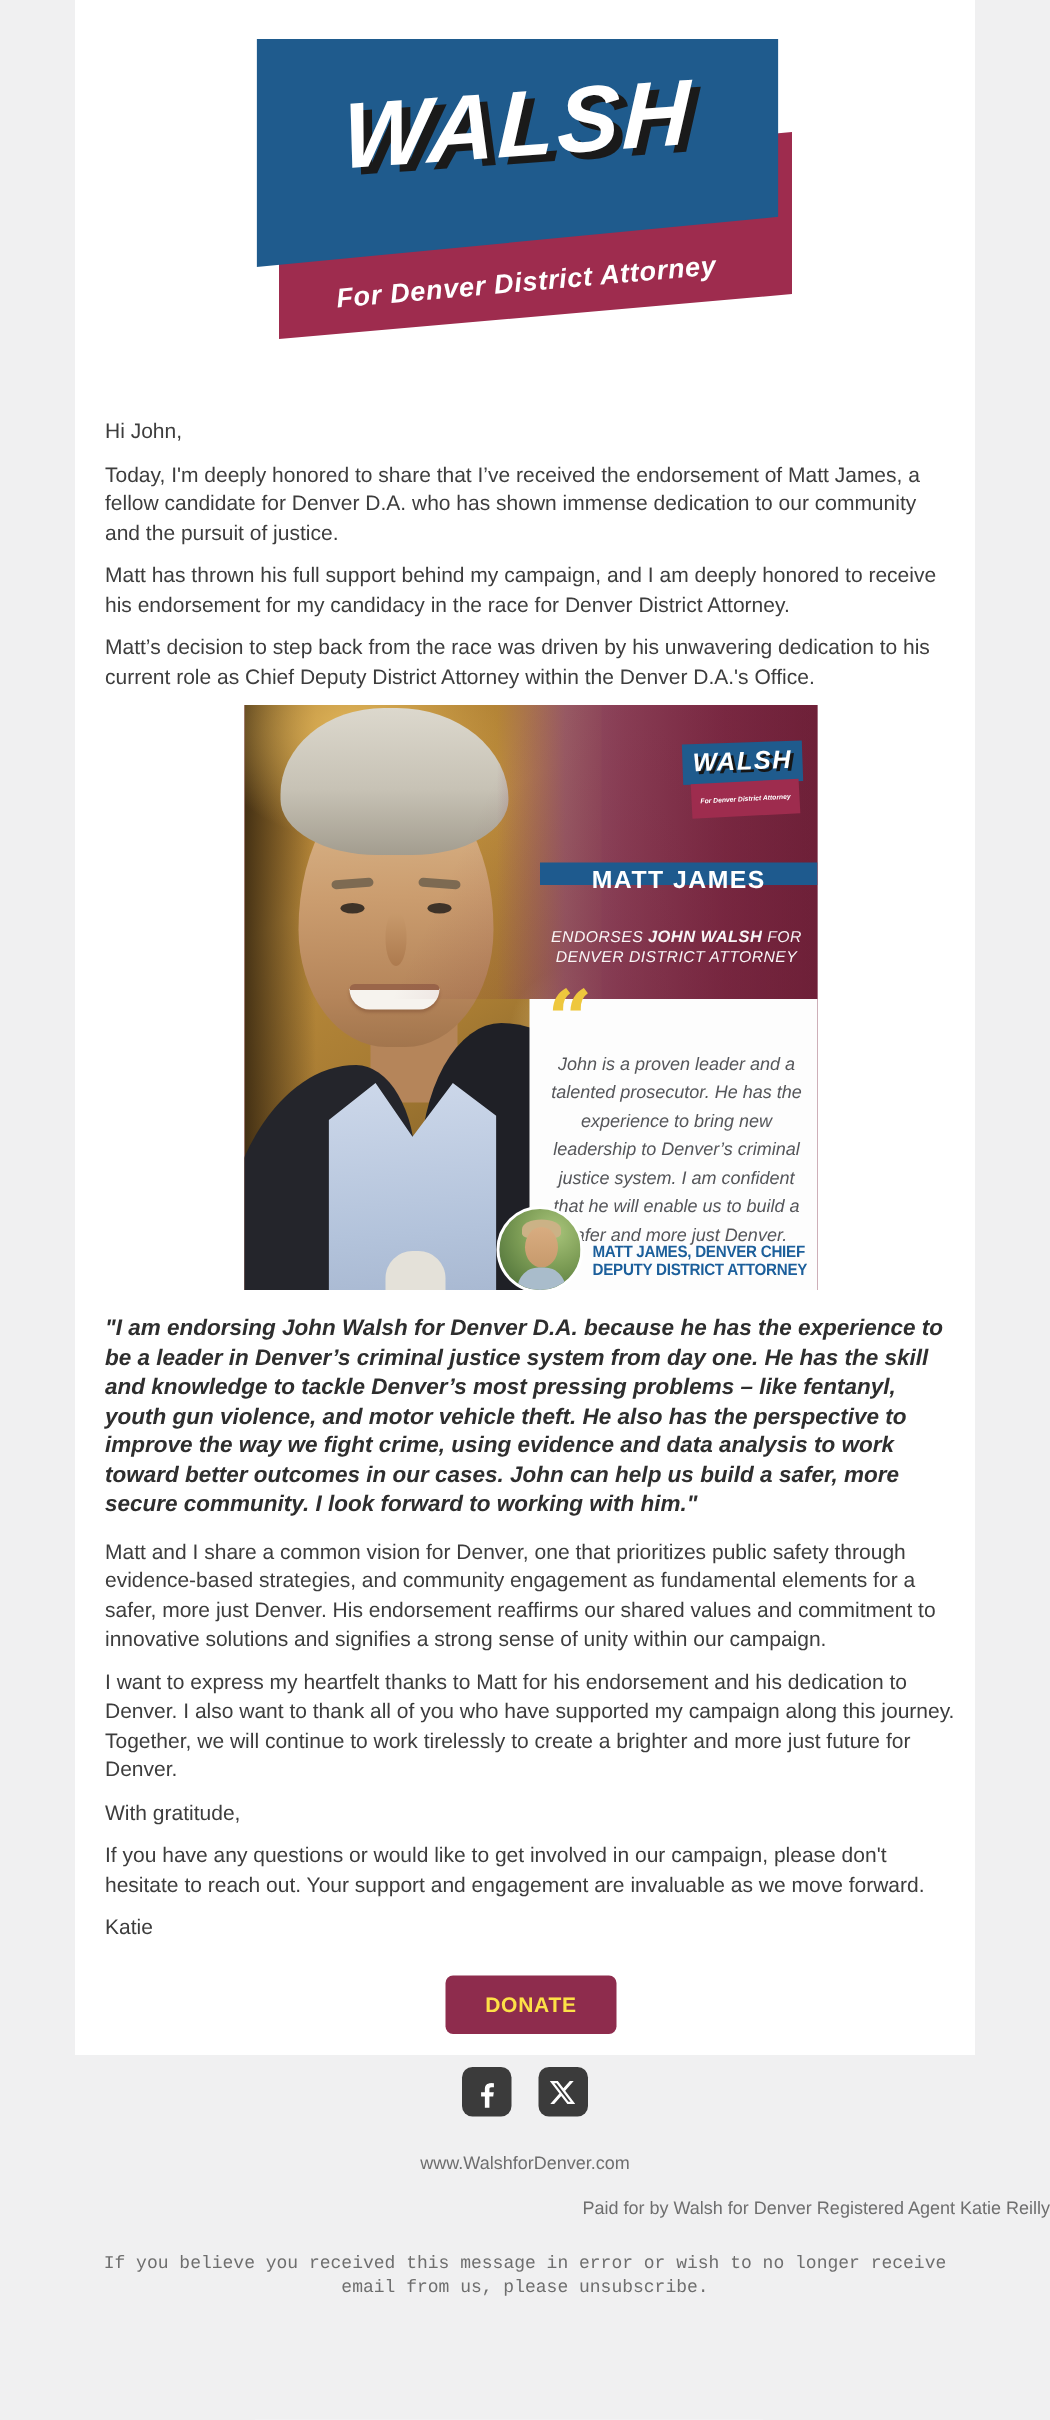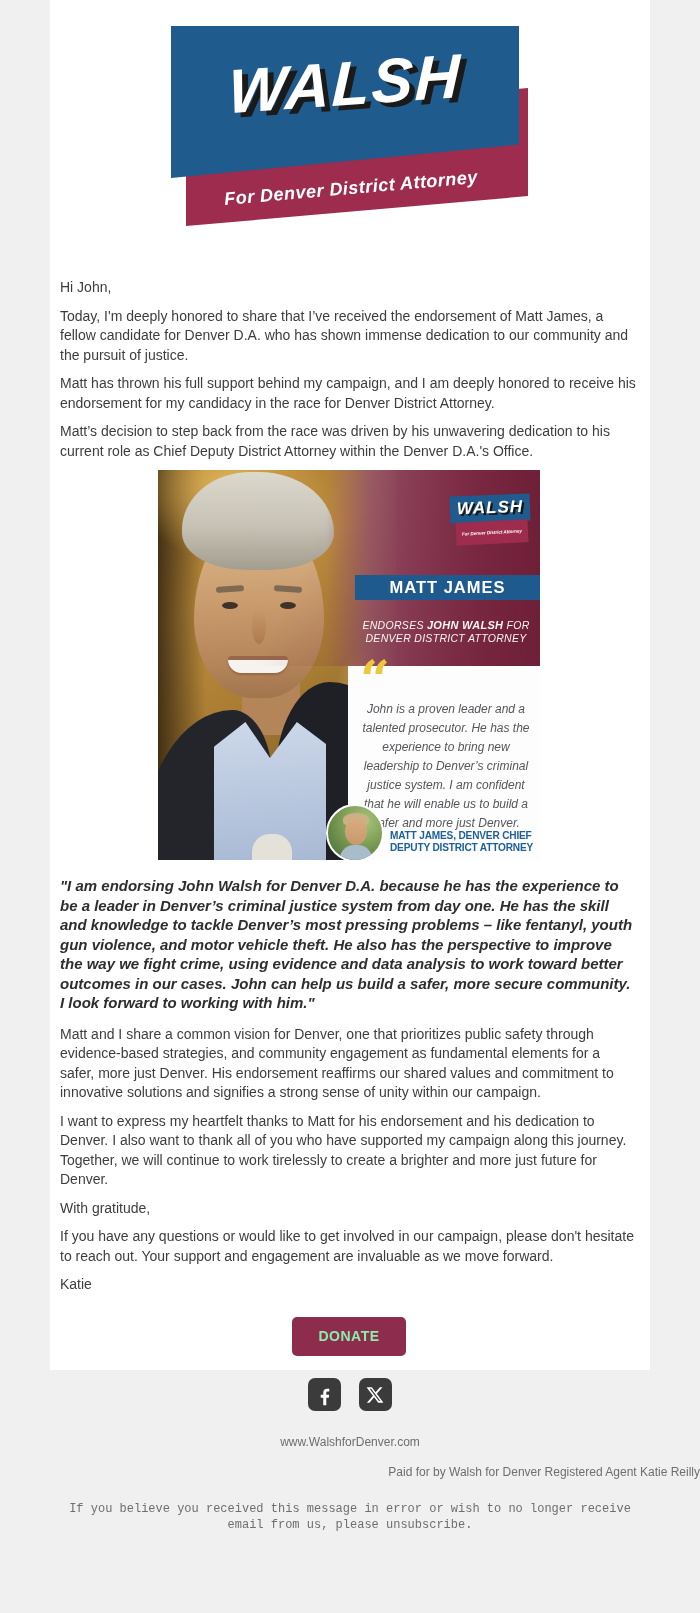--- a/index.html
+++ b/index.html
@@ -15,21 +15,21 @@
   .logo-blue { position:absolute; left:1px; top:0; width:348px; height:152px; background:#1f5b8d;
                clip-path:polygon(0 0,100% 0,100% 78%,0 100%); }
   .logo-word { position:absolute; left:0; top:22px; width:350px; text-align:center;
                font-size:62px; font-weight:bold; font-style:italic; color:#ffffff; letter-spacing:2px;
                transform:rotate(-4deg) skewX(-6deg); text-shadow:6px 5px 0 #1a1a1a; }
   .logo-tag { position:absolute; left:26px; top:152px; width:310px; text-align:center;
               font-size:18px; font-weight:bold; font-style:italic; color:#ffffff;
               transform:rotate(-5deg); letter-spacing:.5px; }
 
   
-  .content { padding:56px 12px 0 10px; font-size:14px; line-height:19.5px; color:#3d3d3d; }
+  .content { padding:56px 12px 0 10px; font-size:14px; line-height:19.5px; color:#3d3d3d;margin-left:10px; }
   .content p { margin:0 0 9px 0; }
   .content p.quote-para { font-weight:bold; font-style:italic; font-size:15px; color:#2e2e2e;
                           margin:16px 0 12px 0; }
 
   
   .graphic { position:relative; width:382px; height:390px; margin:6px auto 0 auto; overflow:hidden; background:#7c2a44; }
   .gp { position:absolute; left:0; top:0; width:238px; height:390px;
         background:
           radial-gradient(95px 75px at 82% 87%, rgba(240,230,180,.95), rgba(240,230,180,0) 70%),
           radial-gradient(70px 60px at 95% 55%, rgba(226,193,122,.8), rgba(226,193,122,0) 70%),
@@ -63,21 +63,21 @@
              border-radius:18px 18px 0 0; }
   .gm { position:absolute; left:0; top:0; right:0; height:196px;
         background:
           linear-gradient(115deg, rgba(110,32,56,0) 40%, rgba(110,32,56,.5) 100%),
           linear-gradient(to right, rgba(158,94,110,0) 44%, rgba(150,87,106,.9) 56%, #8c4158 66%, #7c2a44 84%, #6e2038 100%); }
   .badge { position:absolute; right:10px; top:25px; width:80px; text-align:center; }
   .badge-blue { background:#1f5b8d; padding:3px 4px 4px 4px; color:#fff; font-weight:bold; font-style:italic;
                 font-size:17px; letter-spacing:1px; transform:rotate(-2deg); text-shadow:2px 2px 0 #161616; }
   .badge-strip { background:#9e2c4e; margin:-1px 2px 0 6px; padding:1.5px 0; color:#fff; font-weight:bold;
                  font-style:italic; font-size:4.5px; transform:rotate(-3deg); white-space:nowrap; }
-  .name-bar { position:absolute; left:197px; right:0; top:105px; height:25px; background:#1e5a8e;
+  .name-bar { position:absolute; left:197px; right:0; top:105px; height:15px; background:#1e5a8e;
               color:#ffffff; font-weight:bold; font-size:16.5px; line-height:25px; text-align:center;
               letter-spacing:1px; }
   .endorse { position:absolute; left:196px; right:2px; top:149px; text-align:center; color:rgba(255,255,255,.95);
              font-style:italic; font-size:10.5px; line-height:13px; letter-spacing:.3px; }
   .endorse b { font-size:11px; }
   .quote-panel { position:absolute; left:190px; top:196px; right:0; bottom:0; background:#fdfdfd; }
   .qmark { position:absolute; left:12px; top:-6px; color:#eec73d; font-family:"DejaVu Serif", serif;
            font-weight:bold; font-size:52px; line-height:40px; }
   .gquote { margin:34px 8px 0 12px; text-align:center; font-style:italic; font-size:12px; line-height:19px;
             color:#55565a; }
@@ -89,21 +89,21 @@
   .mini .mhair { position:absolute; left:15px; top:7px; width:26px; height:13px; border-radius:50% 50% 30% 30%;
                  background:#cbb286; }
   .mini .mshirt { position:absolute; left:12px; bottom:0; width:32px; height:15px; border-radius:14px 14px 0 0;
                   background:#a9bccb; }
   .gcaption { position:absolute; left:42px; bottom:7px; color:#1c5f9b; font-weight:bold; font-size:11px;
               line-height:11.5px; letter-spacing:-.2px; transform:scaleX(.92); transform-origin:left bottom;
               white-space:nowrap; }
 
   
   .donate-wrap { text-align:center; margin-top:22px; }
-  .donate-btn { display:inline-block; background:#8e2c4d; color:#86efac; font-weight:bold; font-size:14px;
+  .donate-btn { display:inline-block; background:#8e2c4d; color:#fde047; font-weight:bold; font-size:14px;
                 letter-spacing:.5px; padding:10px 26px; border-radius:5px; cursor:pointer; }
   .footer { text-align:center; color:#6e6e6e; font-size:12px; }
   .social { margin-top:8px; }
   .sicon { display:inline-block; width:33px; height:33px; background:#3b3b3b; border-radius:7px;
            margin:0 7px; position:relative; overflow:hidden; vertical-align:top; cursor:pointer; }
   .sicon svg { position:absolute; left:50%; top:50%; transform:translate(-50%,-50%); }
   .sicon.fb svg { top:58%; }
   .website { margin-top:24px; }
   .paidfor { margin-top:16px;text-align:right; }
   .address { margin-top:18px; line-height:14.5px; }

